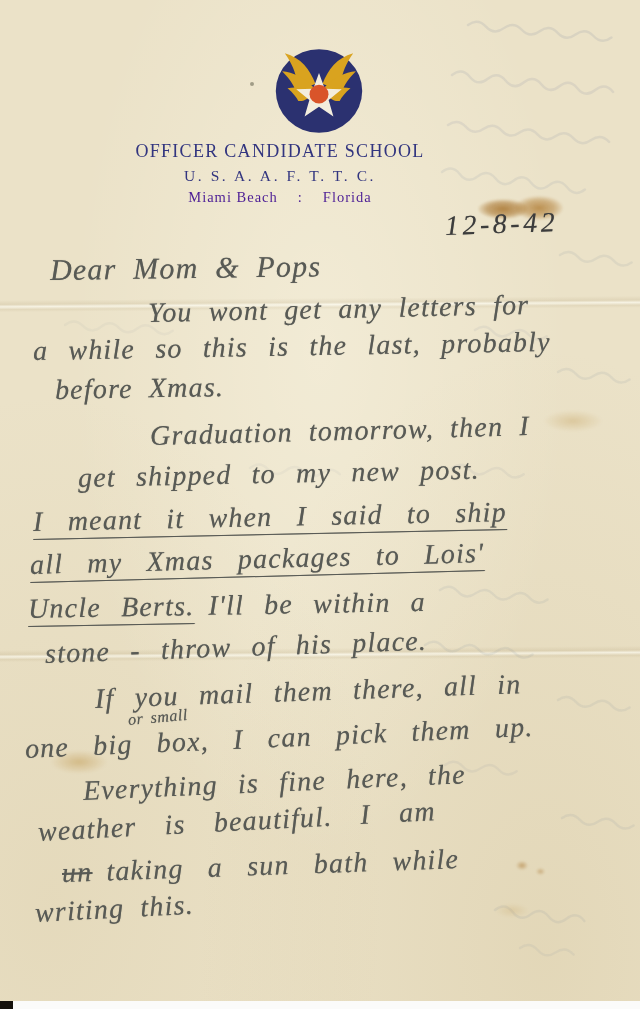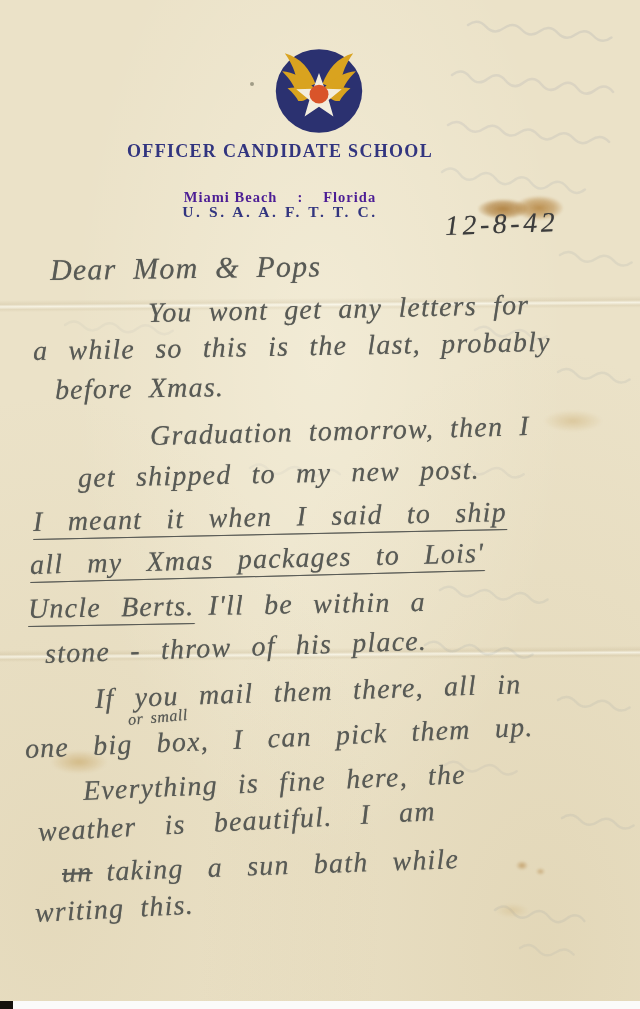--- a/index.html
+++ b/index.html
@@ -48,23 +48,23 @@
   .stain.s5{left:536px;top:868px;width:9px;height:7px;opacity:.45;
     background:radial-gradient(ellipse,#a8742e 0%,rgba(168,116,46,0) 75%);}
   .stain.s6{left:495px;top:903px;width:34px;height:15px;opacity:.22;
     background:radial-gradient(ellipse,#c09a52 0%,rgba(192,154,82,0) 70%);}
   .speck{position:absolute;left:250px;top:82px;width:4px;height:4px;border-radius:50%;
     background:#6d6a58;opacity:.6;}
   
   .bleed{position:absolute;left:0;top:0;}
   
   .emblem{position:absolute;left:272px;top:46px;width:94px;height:90px;}
-  .lh-line{position:absolute;left:0;width:560px;text-align:center;font-weight:bold;}
+  .lh-line{position:absolute;left:0;width:560px;text-align:center;font-weight:normal;}
   .lh-school{top:141px;font-size:18px;letter-spacing:1.3px;}
-  .lh-org{top:167px;font-size:15.5px;letter-spacing:2.6px;margin-top:36px;}
+  .lh-org{top:167px;font-size:15.5px;letter-spacing:2.6px;}
   .lh-loc{top:189px;font-size:14.5px;letter-spacing:1px;}
   .lh-loc .sep{display:inline-block;margin:0 20px;}
   
   .hw{
     position:absolute;white-space:nowrap;
     font-family:"Liberation Serif", serif;font-style:italic;
     font-size:28px;color:#585a55;
     letter-spacing:1.2px;word-spacing:8px;
     transform-origin:left center;
     text-shadow:0 0 .7px rgba(88,90,85,.7);

